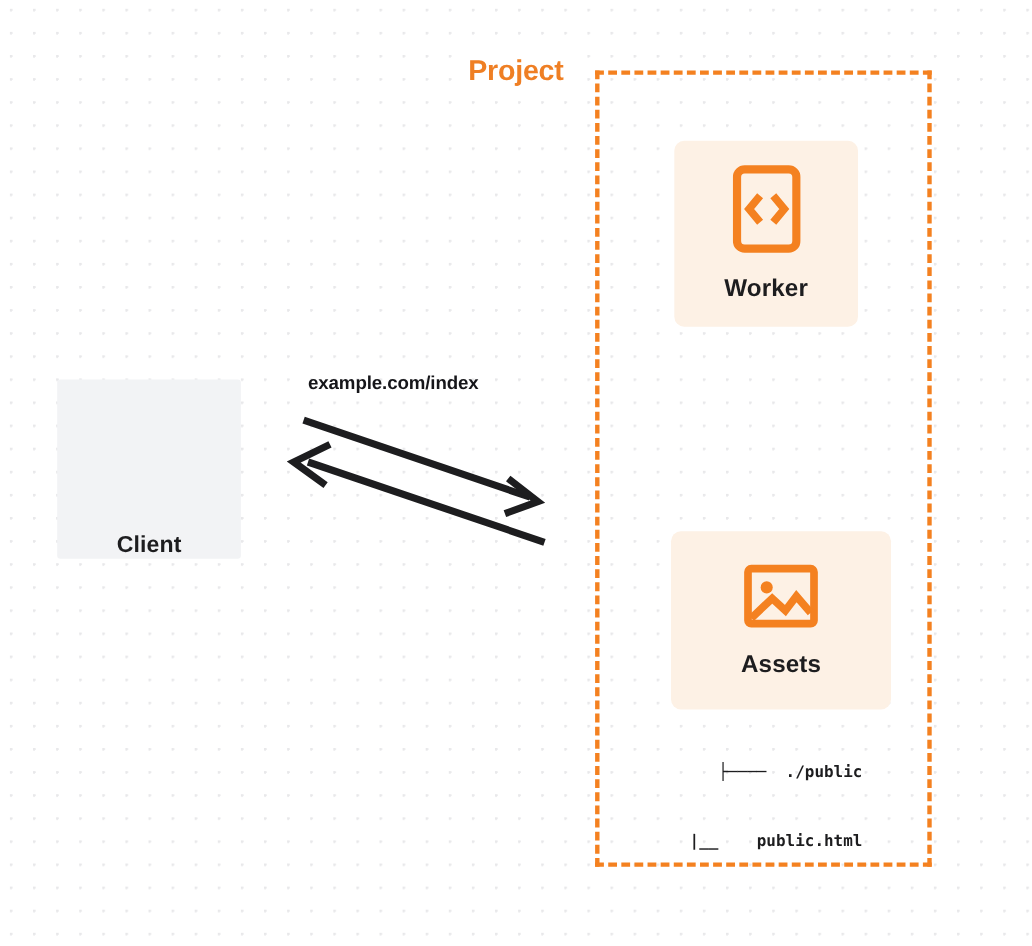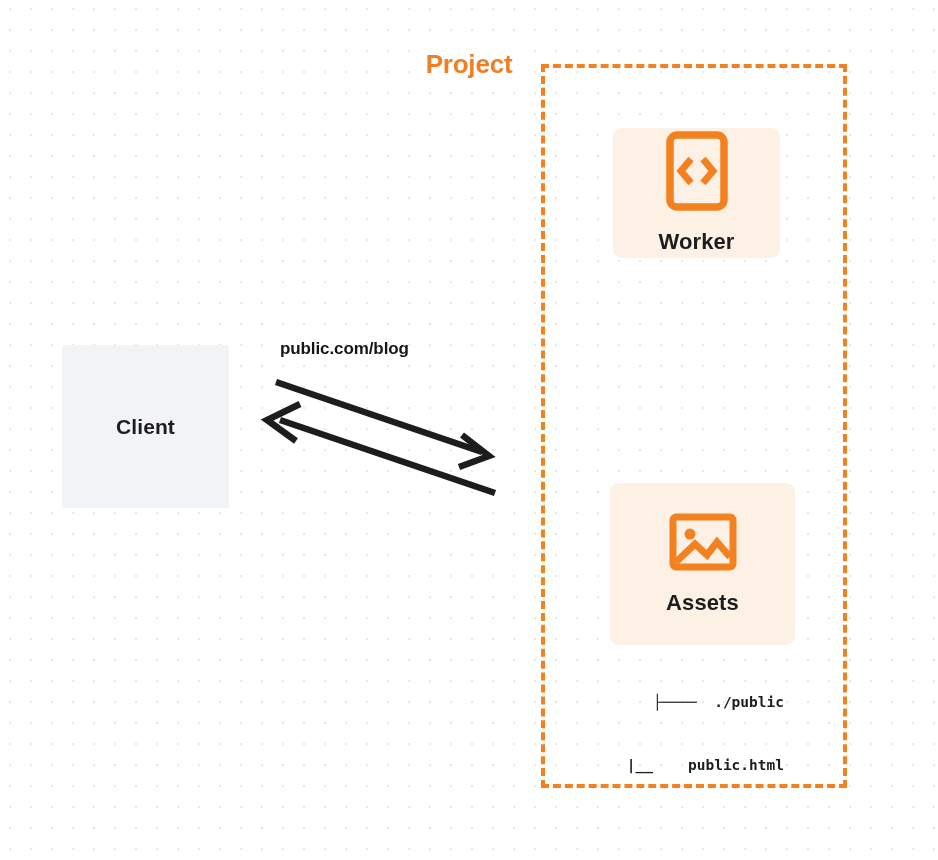--- a/index.html
+++ b/index.html
@@ -22,28 +22,28 @@
     background-color: #ffffff;
     background-image:
       radial-gradient(circle at 1px 1px, #e8e8ea 1.15px, rgba(255,255,255,0) 1.6px);
     background-size: 21px 21px;
     background-position: 9px 8px;
   }
 
   
   #client-node {
     position: absolute;
-    left: 62px;
+    left: 52px;
     top: 345px;
     width: 167px;
     height: 163px;
     background: #f2f3f5;
     border-radius: 3px;
     display: flex;
-    align-items: center;
+    align-items: flex-end;
     justify-content: center;
   }
   #client-node .node-title {
     font-size: 21px;
     font-weight: bold;
     color: #1d1d1f;
     letter-spacing: .1px;
   }
 
   
@@ -99,26 +99,26 @@
     border-radius: 9px;
     display: flex;
     flex-direction: column;
     align-items: center;
     justify-content: center;
   }
   #worker-node {
     left: 613px;
     top: 128px;
     width: 167px;
-    height: 130px;
+    height: 169px;
   }
   #assets-node {
     left: 610px;
     top: 483px;
-    width: 185px;
+    width: 200px;
     height: 162px;
   }
   .resource-card .node-icon {
     display: block;
     margin-bottom: 14px;
   }
   .resource-card .node-title {
     font-size: 22px;
     font-weight: bold;
     color: #1d1d1f;
@@ -145,21 +145,21 @@
 </style>
 </head>
 <body>
 
 <div id="diagram-canvas">
 
   <div id="client-node" class="node">
     <span class="node-title">Client</span>
   </div>
 
-  <div id="request-label">public.com/blog</div>
+  <div id="request-label">example.com/index</div>
 
   <svg id="arrow-layer" viewBox="0 0 938 860" width="938" height="860" aria-hidden="true">
 
     <g>
       <line x1="276" y1="382" x2="482" y2="452" stroke="#1d1d1f" stroke-width="6.5" stroke-linecap="butt"></line>
       <polyline points="462,435 489,456 459,467" fill="none" stroke="#1d1d1f" stroke-width="6.5" stroke-linecap="butt" stroke-linejoin="miter"></polyline>
     </g>
 
     <g>
       <line x1="495" y1="493" x2="280" y2="420" stroke="#1d1d1f" stroke-width="6.5" stroke-linecap="butt"></line>

